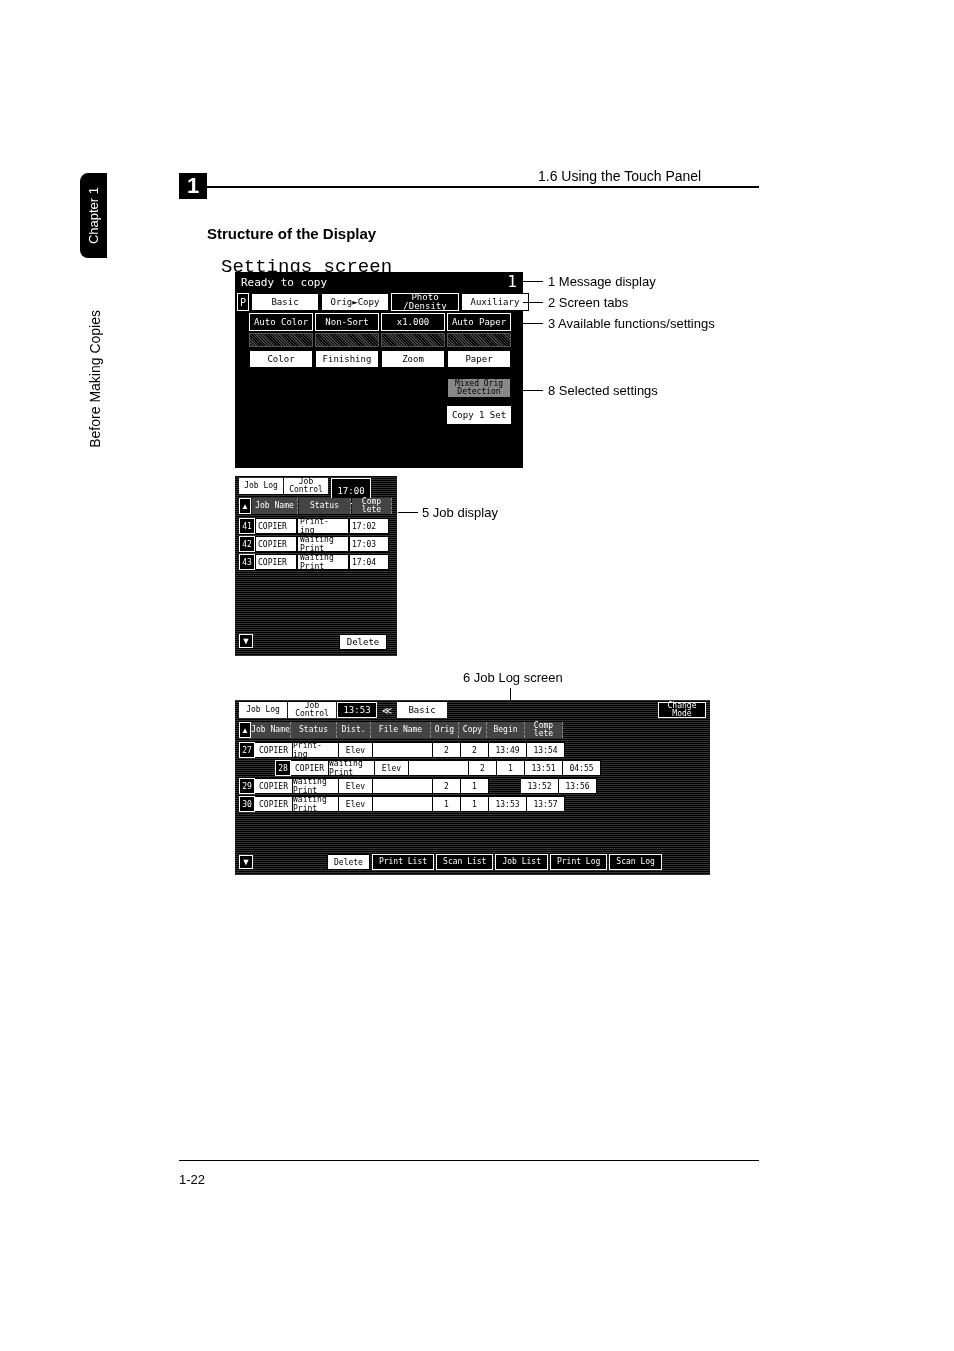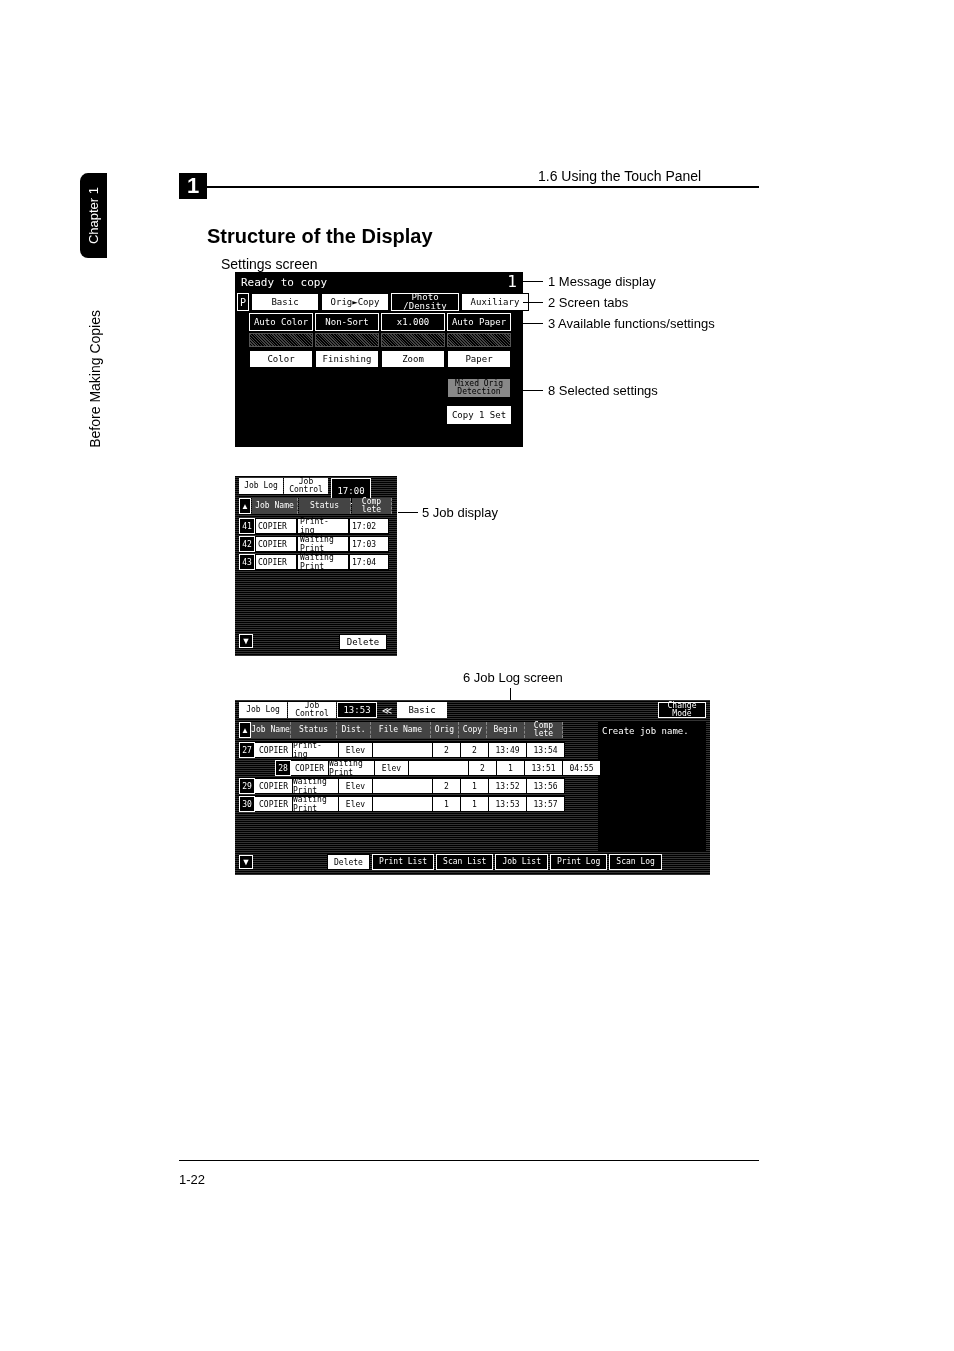--- a/index.html
+++ b/index.html
@@ -9,25 +9,25 @@
     position: absolute; left: 179px; top: 173px; width: 28px; height: 26px;
     background: #000; color: #fff; font-weight: bold; font-size: 22px; text-align: center; line-height: 26px;
   }
   .top-rule { position: absolute; left: 207px; top: 186px; width: 552px; height: 2px; background: #000; }
   .breadcrumb { position: absolute; left: 538px; top: 168px; font-size: 14px; }
 
   .side-tab { position: absolute; background: #000; color: #fff; writing-mode: vertical-rl; transform: rotate(180deg); border-radius: 0 8px 8px 0; padding: 14px 6px; font-size: 13px; }
   .side-tab.chapter { left: 80px; top: 173px; }
   .side-label { position: absolute; left: 87px; top: 310px; writing-mode: vertical-rl; transform: rotate(180deg); font-size: 14px; }
 
-  .heading { position: absolute; left: 207px; top: 225px; font-weight: bold; font-size: 20px; }
-  .subheading { position: absolute; left: 221px; top: 256px; font-size: 14px; }
-
-  
-  .settings-panel { position: absolute; left: 235px; top: 272px; width: 288px; height: 175px; background: #000; }
+  .heading { position: absolute; left: 207px; top: 225px; font-weight: bold; font-size: 15px; }
+  .subheading { position: absolute; left: 221px; top: 256px; font-size: 19px; font-family: Liberation Mono, monospace; }
+
+  
+  .settings-panel { position: absolute; left: 235px; top: 272px; width: 288px; height: 196px; background: #000; }
   .sp-msg { position: absolute; left: 6px; top: 4px; color: #fff; font-family: monospace; font-size: 11px; }
   .sp-copies { position: absolute; right: 6px; top: 0; color: #fff; font-family: monospace; font-size: 16px; }
 
   .sp-tabrow { position: absolute; left: 2px; top: 21px; display: flex; gap: 2px; }
   .sp-tab { width: 68px; height: 18px; background: #fff; color: #000; font-family: monospace; font-size: 9px; display: flex; align-items: center; justify-content: center; border: 1px solid #000; text-align: center; line-height: 1; }
   .sp-tab.dark { background: #000; color: #fff; border: 1px solid #fff; }
   .sp-p { position: absolute; left: 2px; top: 21px; width: 12px; height: 18px; background: #000; color: #fff; font-family: monospace; font-size: 10px; display: flex; align-items: center; justify-content: center; border: 1px solid #fff; }
 
   .sp-funcrow { position: absolute; left: 14px; top: 41px; display: flex; gap: 2px; }
   .sp-funcbtn { width: 64px; height: 18px; background: #000; color: #fff; border: 1px solid #fff; font-family: monospace; font-size: 9px; display: flex; align-items: center; justify-content: center; text-align: center; line-height: 1; }
@@ -205,21 +205,20 @@
     <div class="cell" style="width:40px;">Job Name</div>
     <div class="cell" style="width:46px;">Status</div>
     <div class="cell" style="width:34px;">Dist.</div>
     <div class="cell" style="width:60px;">File Name</div>
     <div class="cell" style="width:28px;">Orig</div>
     <div class="cell" style="width:28px;">Copy</div>
     <div class="cell" style="width:38px;">Begin</div>
     <div class="cell" style="width:38px;">Comp lete</div>
   </div>
 
-  <div class="jl-side">Create job name.</div>
 
   <div class="jl-row" style="top:42px;">
     <div class="idx">27</div>
     <div class="cell" style="width:38px;">COPIER</div>
     <div class="cell" style="width:46px;">Print- ing</div>
     <div class="cell" style="width:34px;">Elev</div>
     <div class="cell" style="width:60px;"></div>
     <div class="cell" style="width:28px;">2</div>
     <div class="cell" style="width:28px;">2</div>
     <div class="cell" style="width:38px;">13:49</div>
@@ -237,21 +236,21 @@
     <div class="cell" style="width:38px;">04:55</div>
   </div>
   <div class="jl-row" style="top:78px;">
     <div class="idx">29</div>
     <div class="cell" style="width:38px;">COPIER</div>
     <div class="cell" style="width:46px;">Waiting Print</div>
     <div class="cell" style="width:34px;">Elev</div>
     <div class="cell" style="width:60px;"></div>
     <div class="cell" style="width:28px;">2</div>
     <div class="cell" style="width:28px;">1</div>
-    <div class="cell" style="width:38px;">13:52</div>
+    <div class="cell" style="width:38px;margin-left:32px;">13:52</div>
     <div class="cell" style="width:38px;">13:56</div>
   </div>
   <div class="jl-row" style="top:96px;">
     <div class="idx">30</div>
     <div class="cell" style="width:38px;">COPIER</div>
     <div class="cell" style="width:46px;">Waiting Print</div>
     <div class="cell" style="width:34px;">Elev</div>
     <div class="cell" style="width:60px;"></div>
     <div class="cell" style="width:28px;">1</div>
     <div class="cell" style="width:28px;">1</div>

